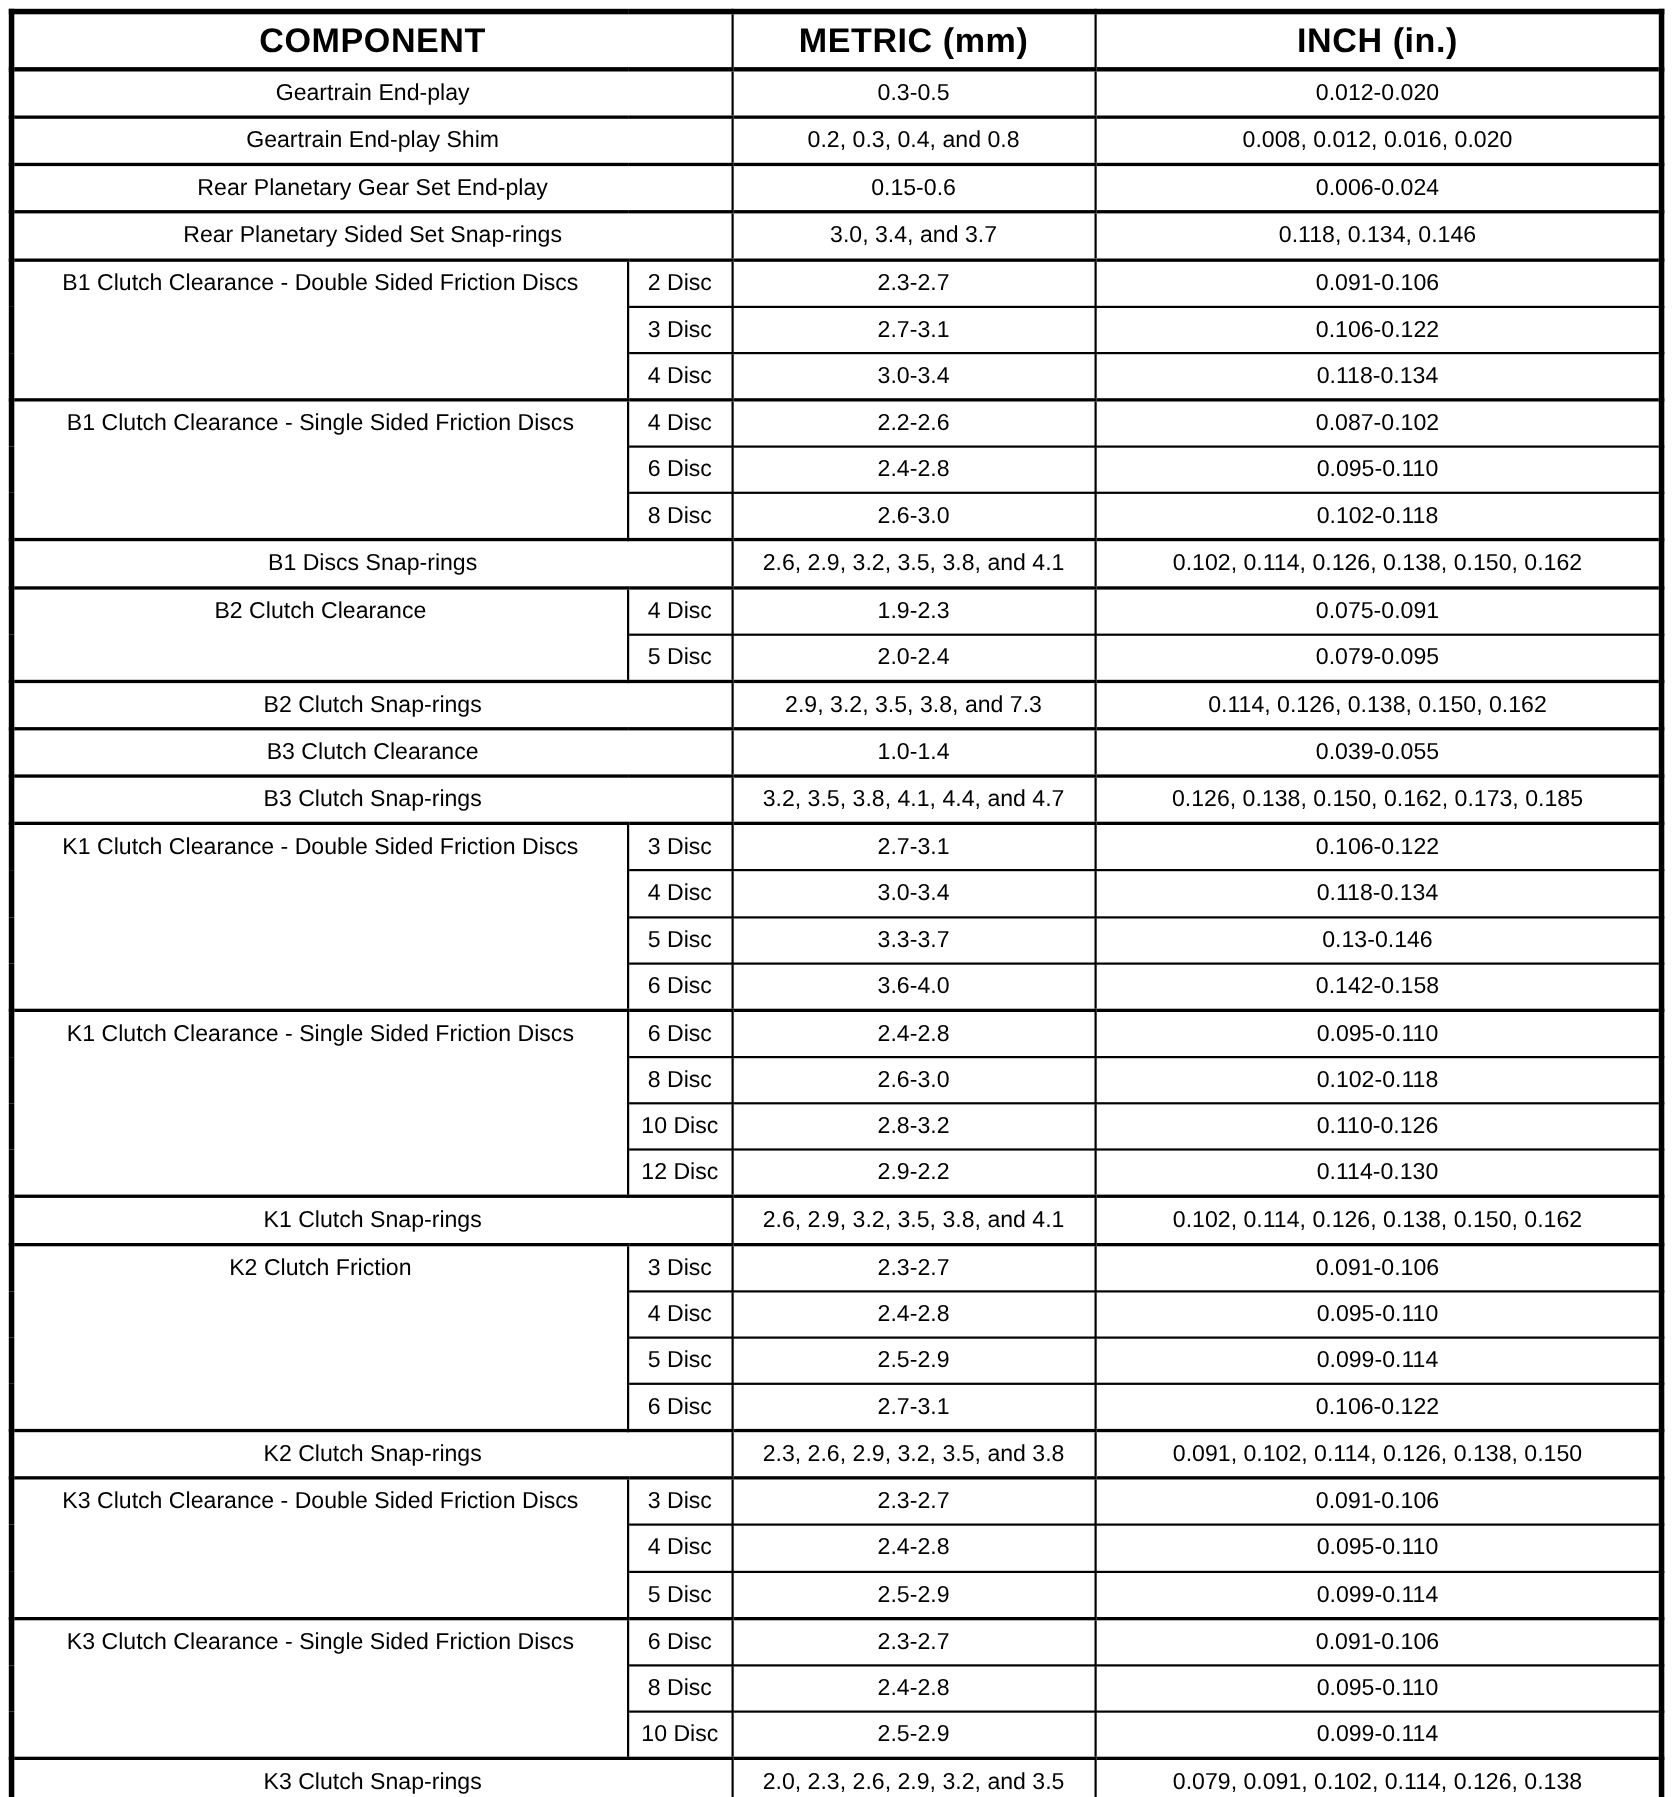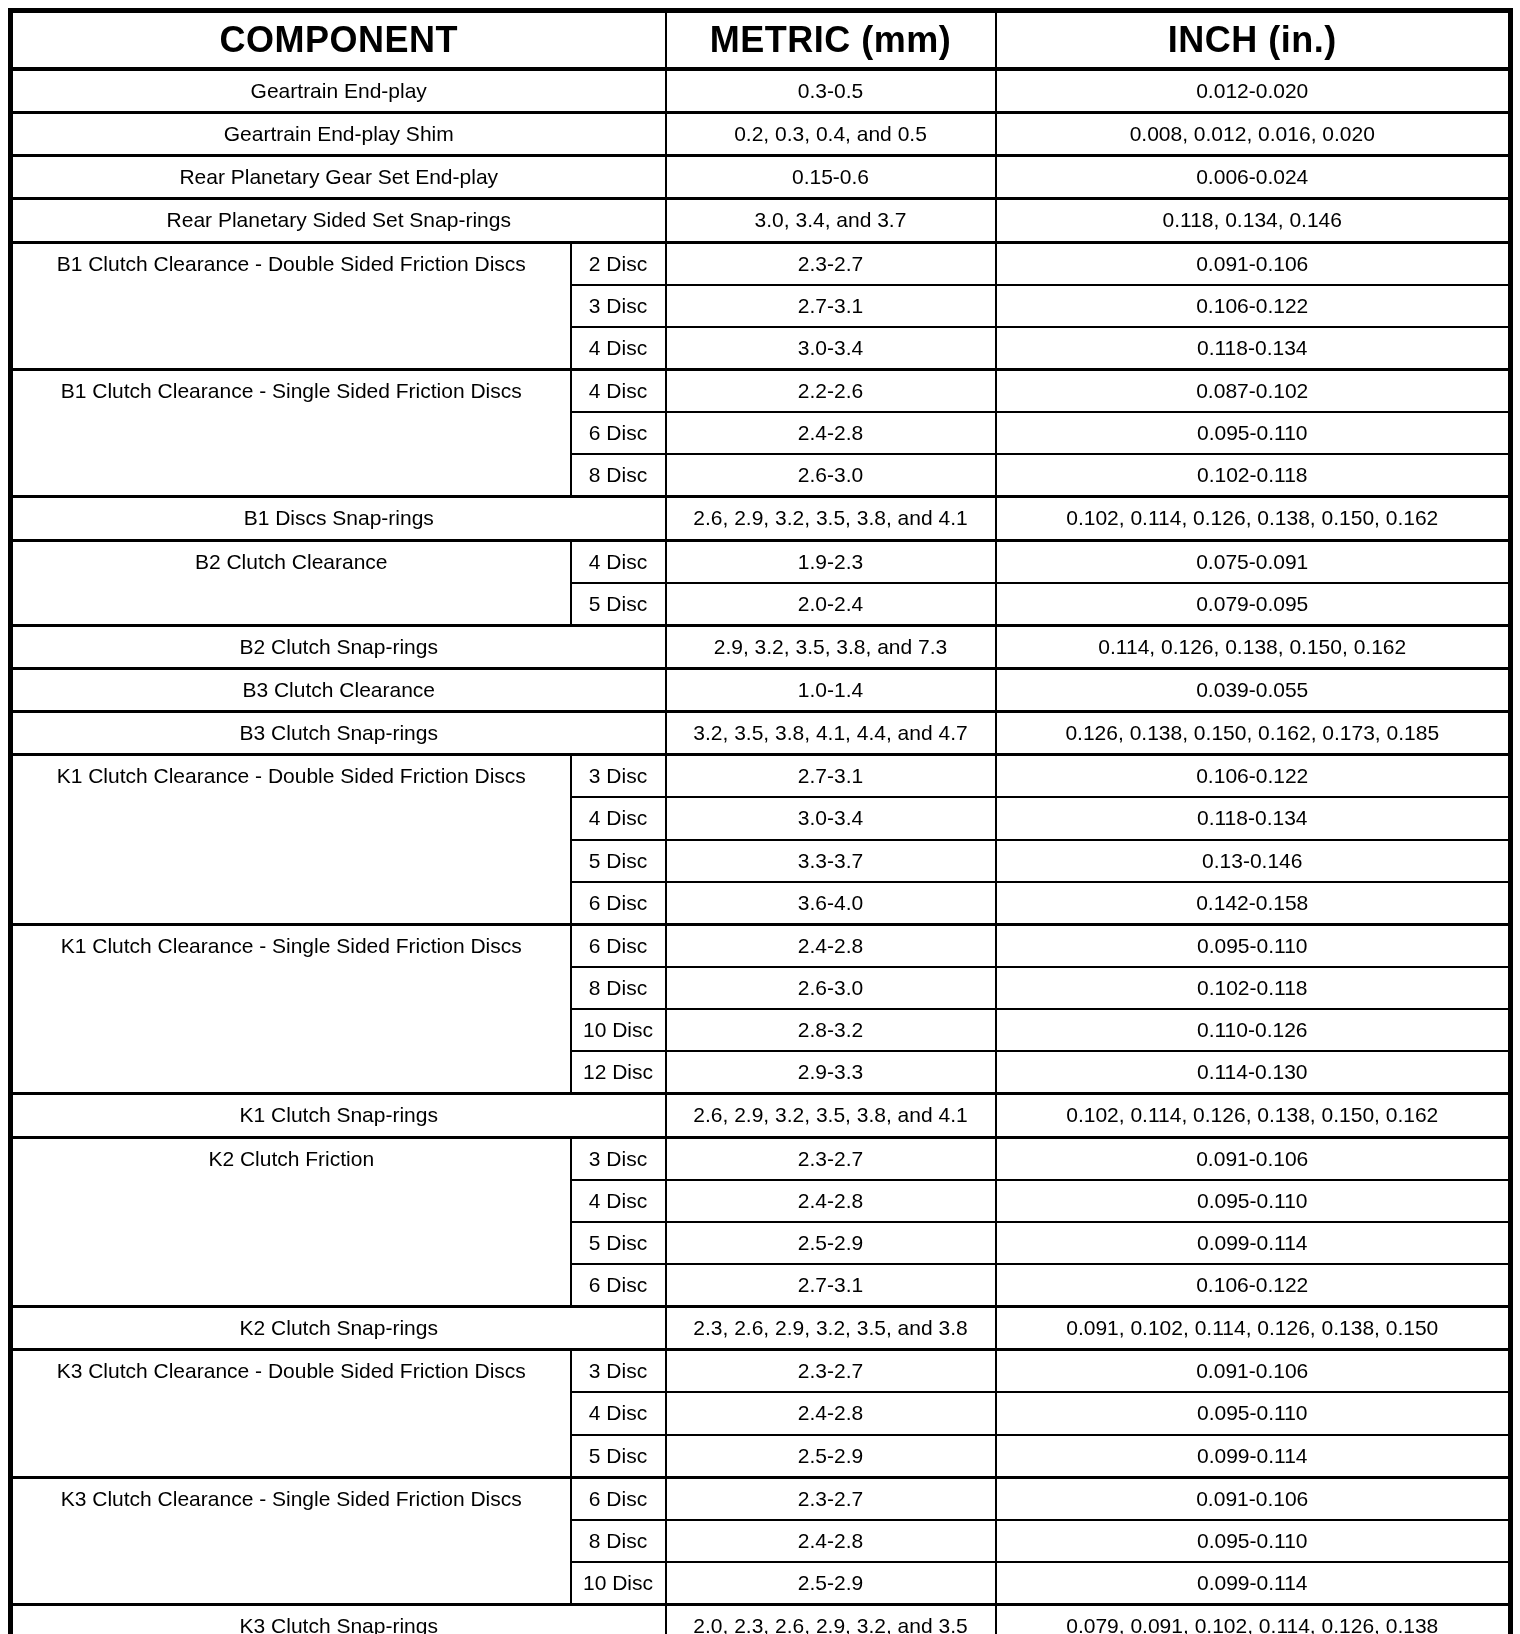--- a/index.html
+++ b/index.html
@@ -19,21 +19,21 @@
     border: 5px solid #000000;
   }
   col.c-comp  { width: 560px; }
   col.c-disc  { width: 95px; }
   col.c-metric{ width: 330px; }
   col.c-inch  { width: 515px; }
 
   table.spec th {
     border: 2px solid #000000;
     border-bottom: 4px solid #000000;
-    font-size: 36px;
+    font-size: 31px;
     font-weight: bold;
     padding: 6px 4px;
     height: 36px;
     letter-spacing: 0.5px;
   }
   table.spec td {
     border: 2px solid #000000;
     font-size: 21px;
     text-align: center;
     padding: 8px 6px;
@@ -78,21 +78,21 @@
     </tr>
   </thead>
   <tbody>
       <tr class="group-start">
         <td colspan="2" class="comp-single">Geartrain End-play</td>
         <td class="metric">0.3-0.5</td>
         <td class="inch">0.012-0.020</td>
       </tr>
       <tr class="group-start">
         <td colspan="2" class="comp-single">Geartrain End-play Shim</td>
-        <td class="metric">0.2, 0.3, 0.4, and 0.5</td>
+        <td class="metric">0.2, 0.3, 0.4, and 0.8</td>
         <td class="inch">0.008, 0.012, 0.016, 0.020</td>
       </tr>
       <tr class="group-start">
         <td colspan="2" class="comp-single">Rear Planetary Gear Set End-play</td>
         <td class="metric">0.15-0.6</td>
         <td class="inch">0.006-0.024</td>
       </tr>
       <tr class="group-start">
         <td colspan="2" class="comp-single">Rear Planetary Sided Set Snap-rings</td>
         <td class="metric">3.0, 3.4, and 3.7</td>
@@ -193,21 +193,21 @@
         <td class="metric">2.6-3.0</td>
         <td class="inch">0.102-0.118</td>
       </tr>
       <tr>
         <td class="disc">10 Disc</td>
         <td class="metric">2.8-3.2</td>
         <td class="inch">0.110-0.126</td>
       </tr>
       <tr>
         <td class="disc">12 Disc</td>
-        <td class="metric">2.9-3.3</td>
+        <td class="metric">2.9-2.2</td>
         <td class="inch">0.114-0.130</td>
       </tr>
       <tr class="group-start">
         <td colspan="2" class="comp-single">K1 Clutch Snap-rings</td>
         <td class="metric">2.6, 2.9, 3.2, 3.5, 3.8, and 4.1</td>
         <td class="inch">0.102, 0.114, 0.126, 0.138, 0.150, 0.162</td>
       </tr>
       <tr class="group-start">
         <td rowspan="4" class="comp-group">K2 Clutch Friction</td>
         <td class="disc">3 Disc</td>

